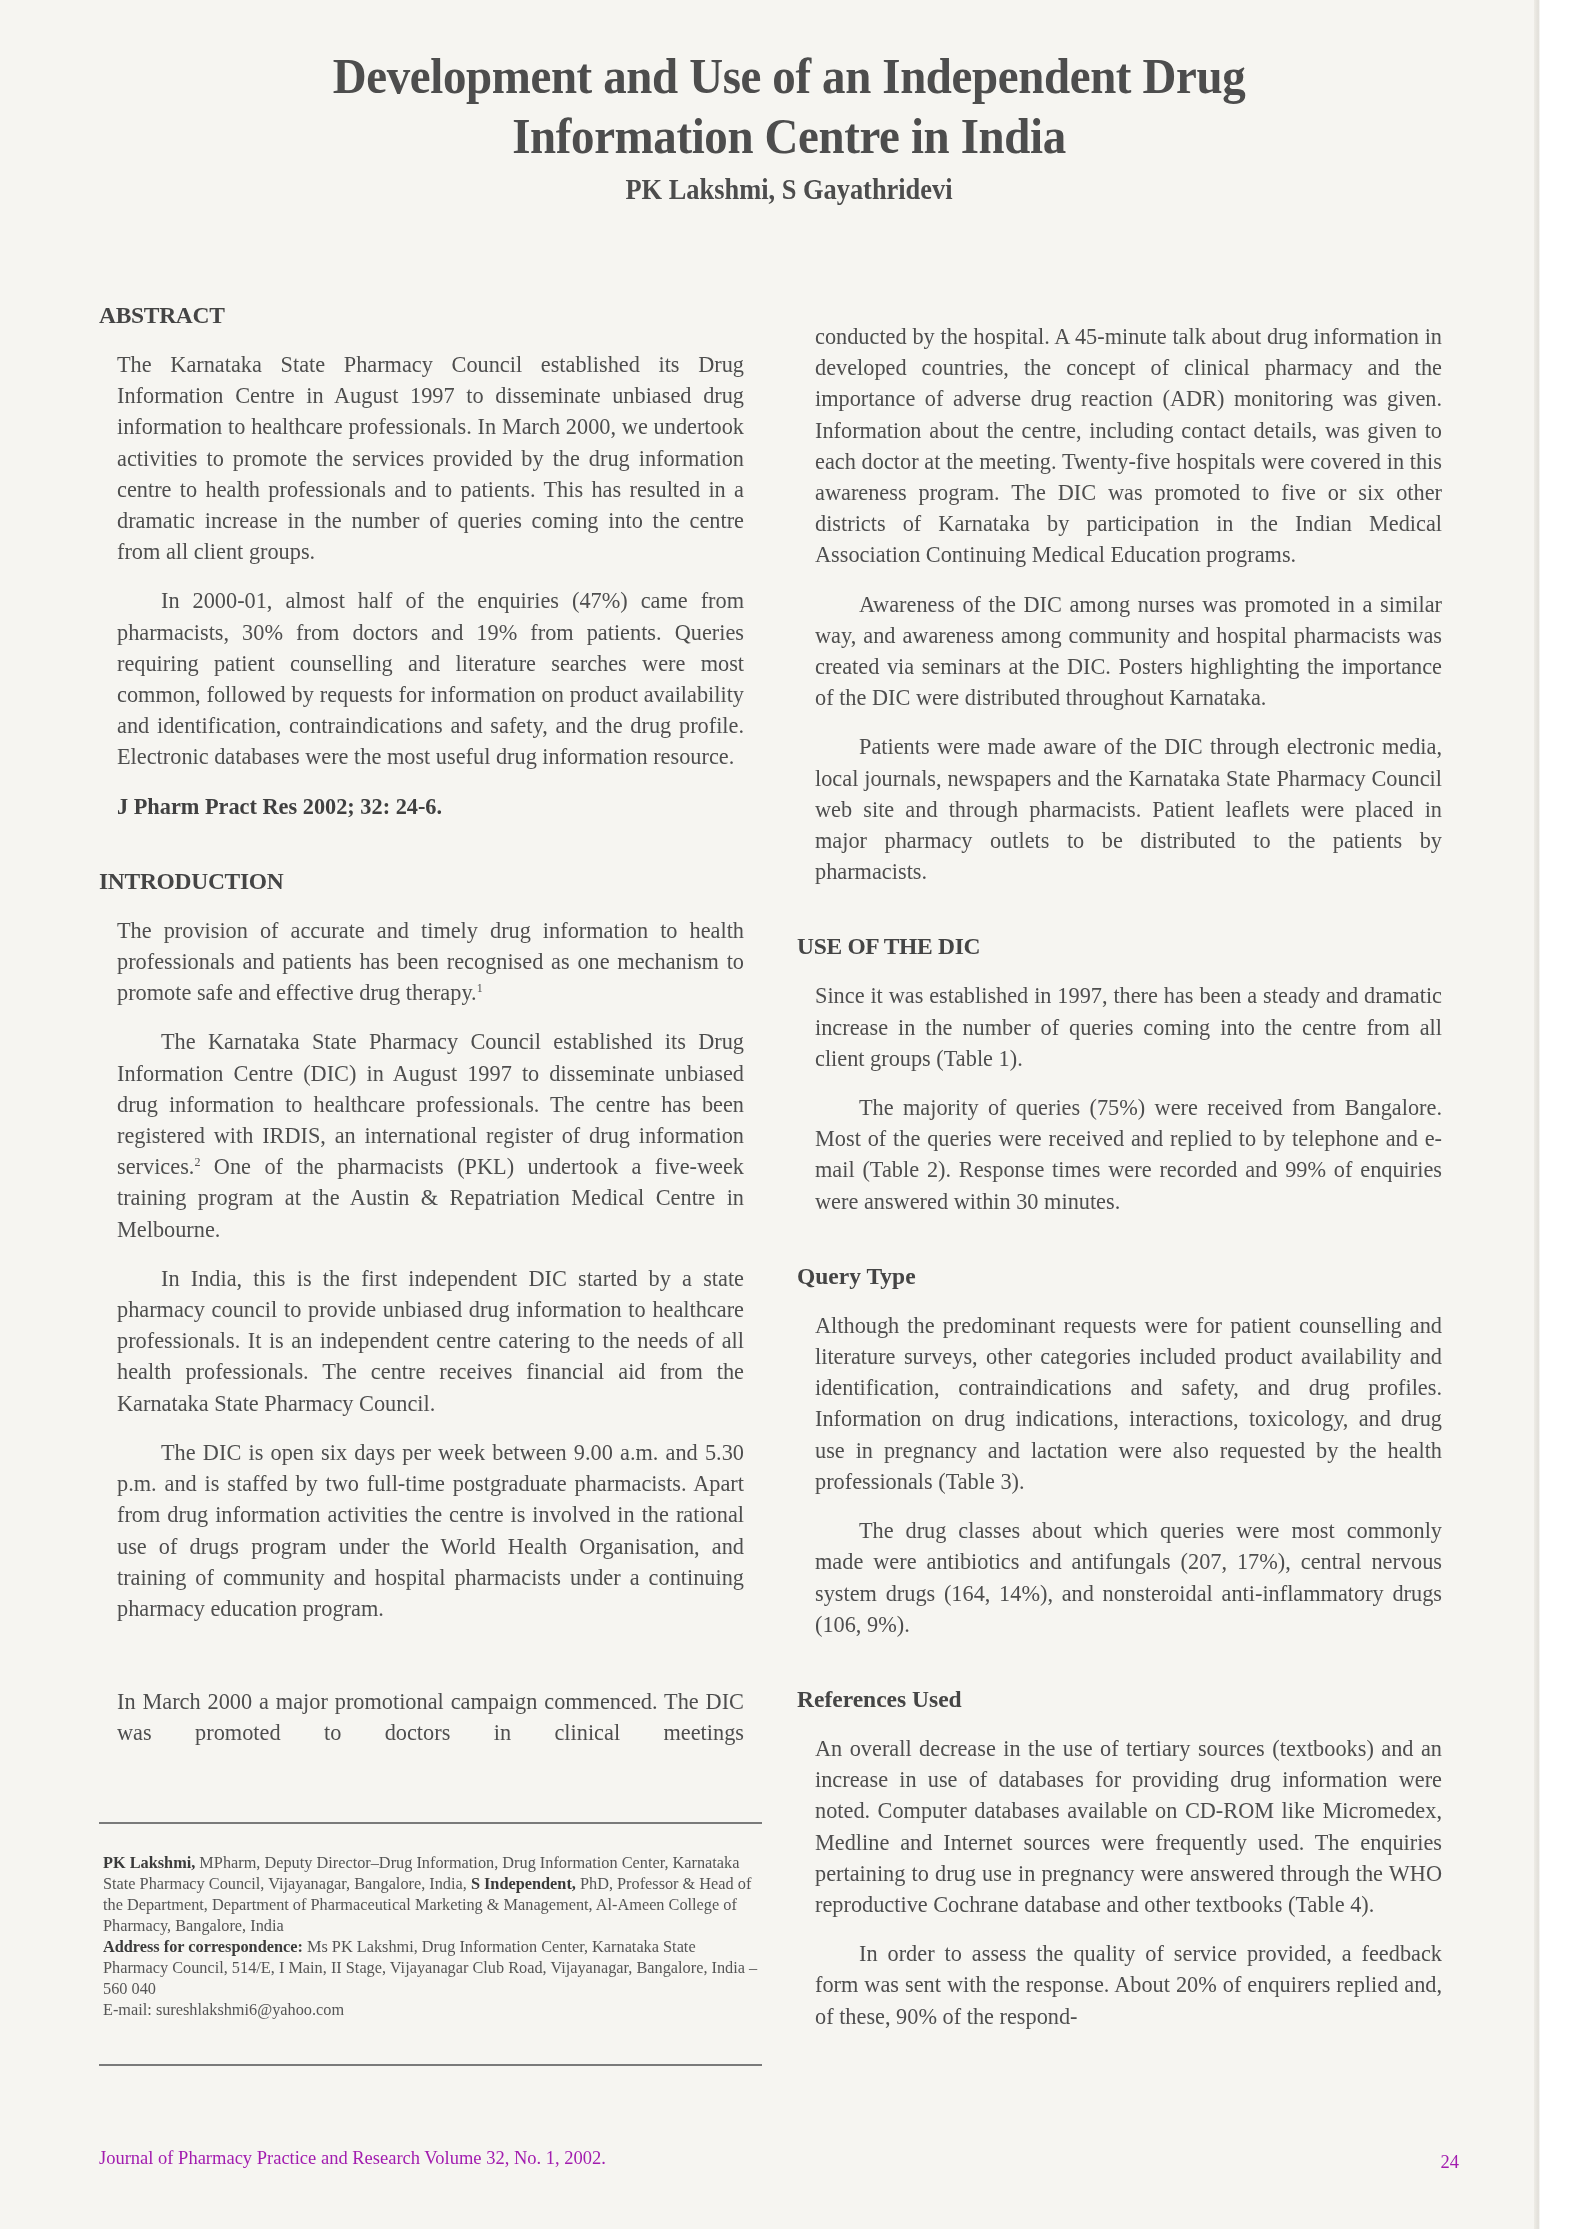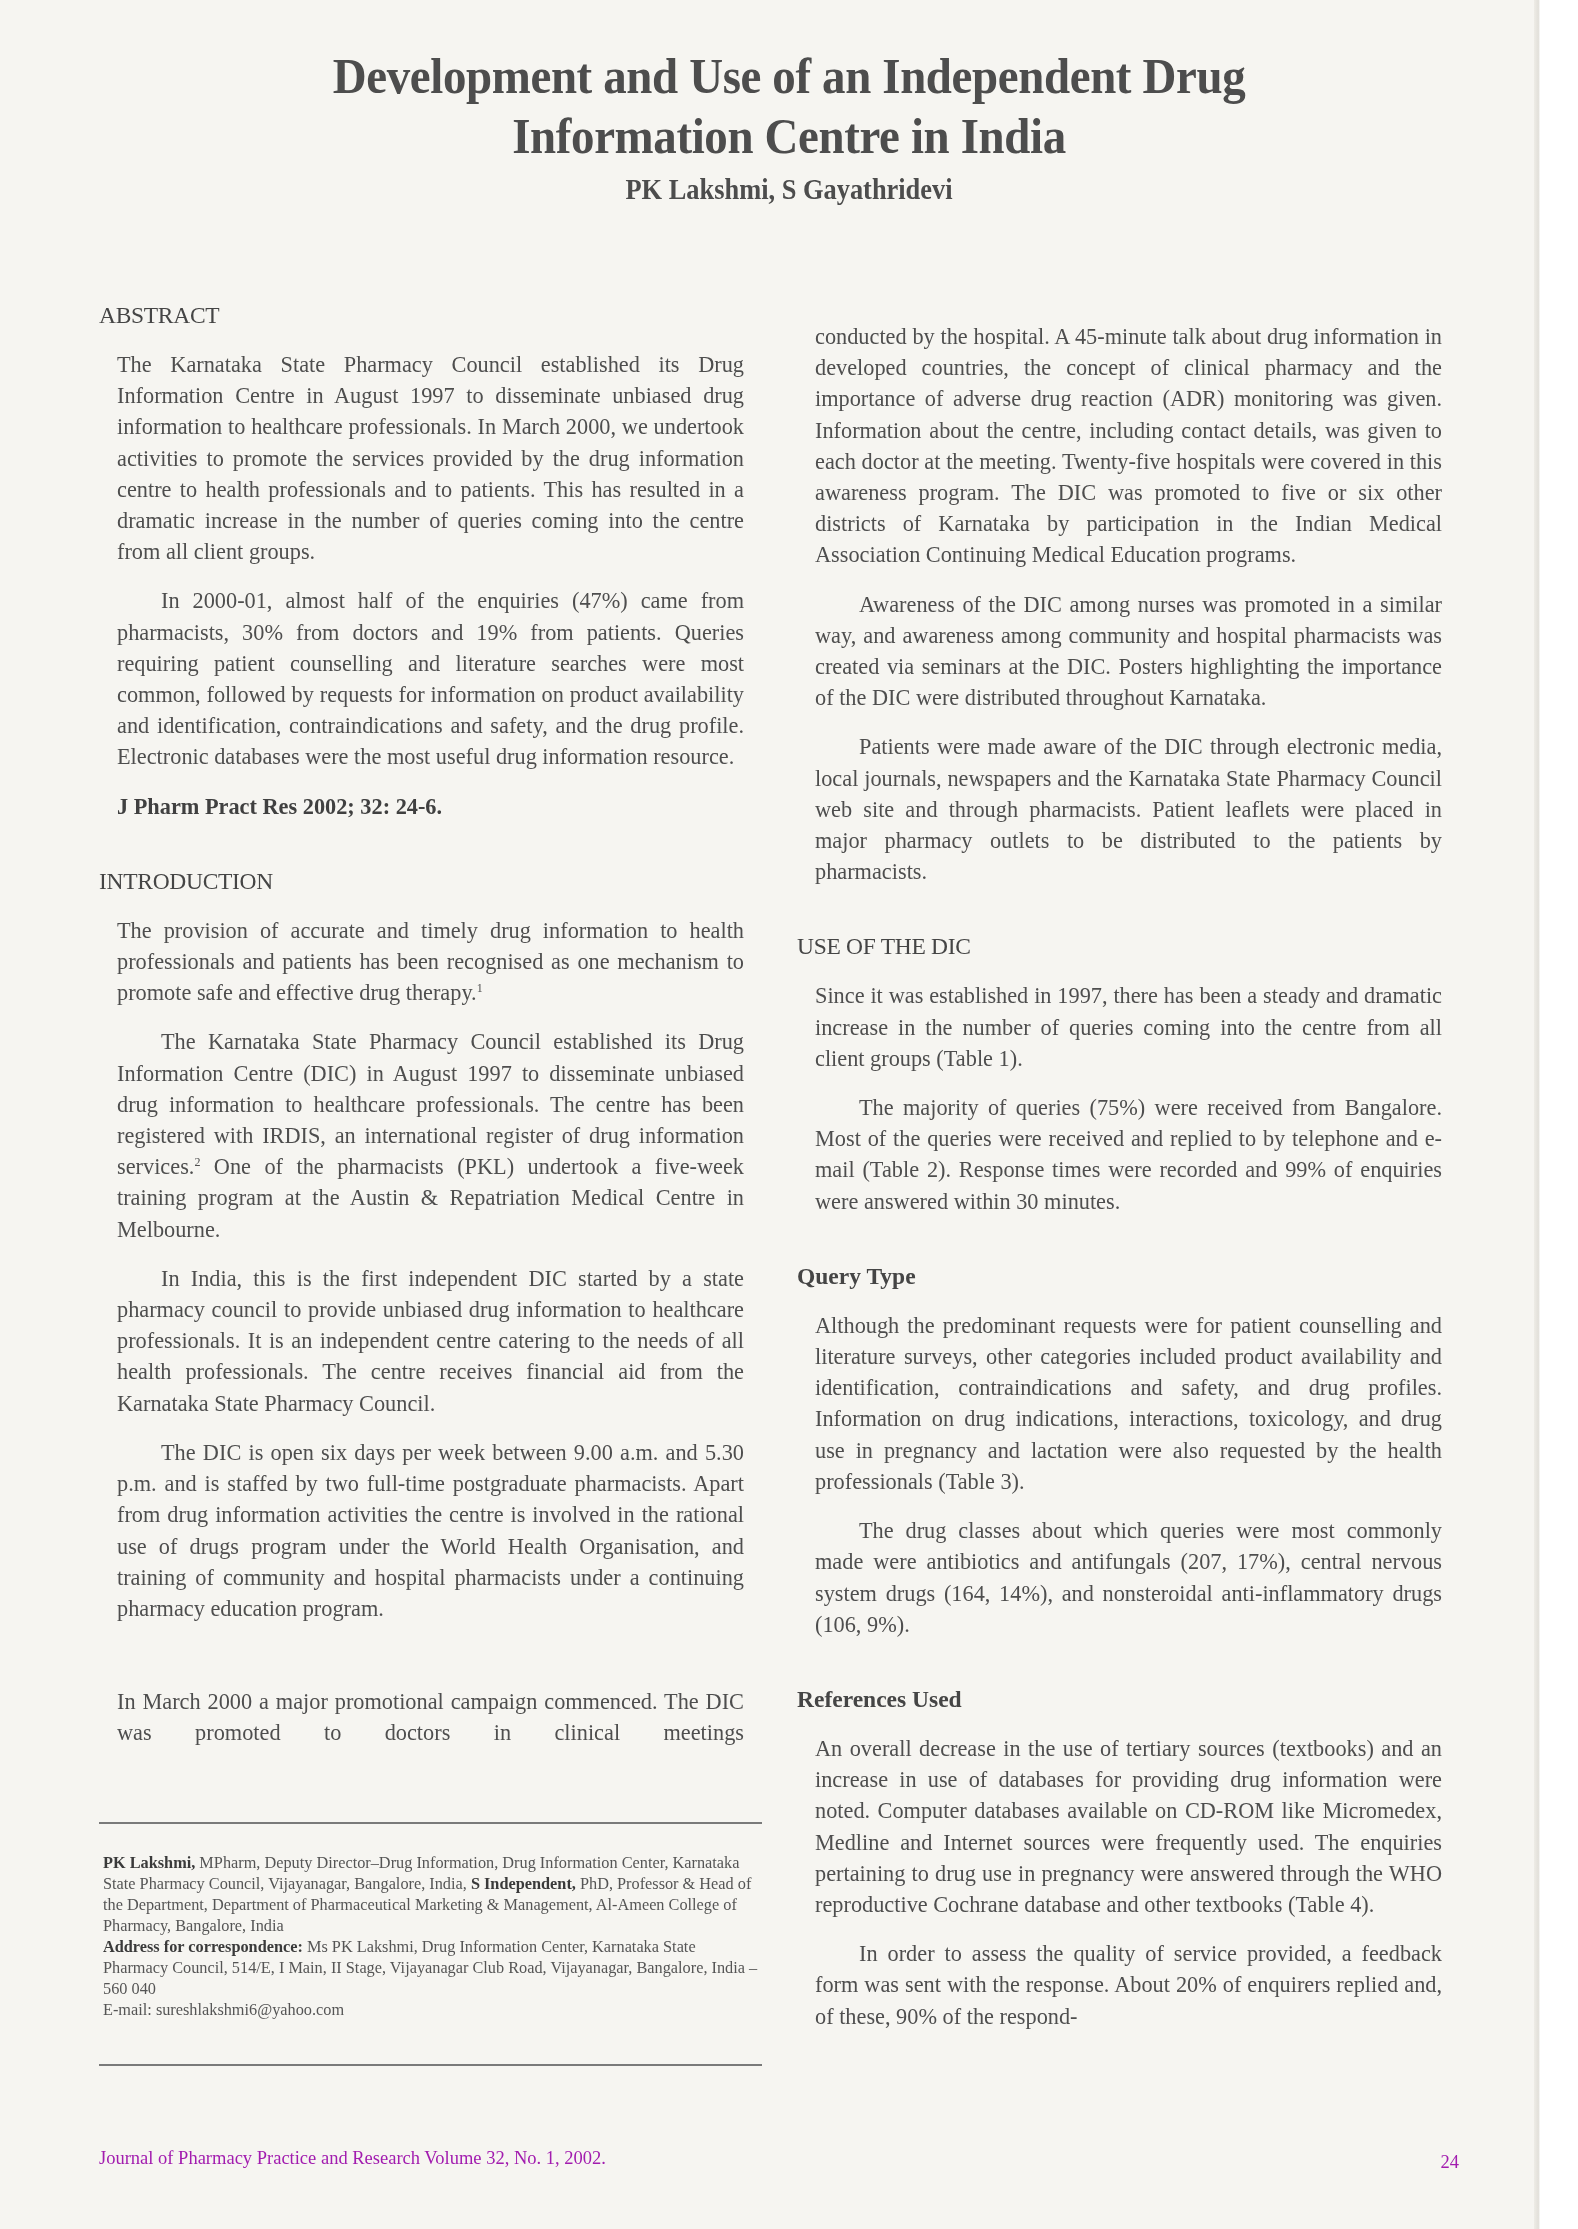--- a/index.html
+++ b/index.html
@@ -18,21 +18,21 @@
     font-size: 51px; font-weight: bold; color: #4d4d4d; line-height: 60px;
     margin: 0; letter-spacing: -0.4px; transform: scaleX(0.92); transform-origin: center;
   }
   .authors {
     font-size: 30px; font-weight: bold; color: #4d4d4d; margin-top: 6px;
     transform: scaleX(0.88); transform-origin: center;
   }
   .col { position: absolute; top: 300px; font-size: 22.3px; line-height: 31.2px; text-align: justify; color: #4e4e4e; }
   .col-left { left: 99px; width: 663px; }
   .col-right { left: 797px; width: 663px; top: 303px; }
-  .h-sec { font-size: 23.5px; font-weight: normal; color: #454545; margin: 0; line-height: 31px; letter-spacing: -0.3px; }
+  .h-sec { font-size: 23.5px; font-weight: bold; color: #454545; margin: 0; line-height: 31px; letter-spacing: -0.3px; }
   .h-sub { font-size: 23.5px; font-weight: bold; color: #454545; margin: 0; line-height: 31px; }
   p { margin: 18px; }
   .indent { text-indent: 44px; }
   .cite { font-weight: bold; color: #404040; }
   .gap-md { height: 26px; }
   sup { font-size: 12px; vertical-align: super; line-height: 0; }
   .footnote-rule { position: absolute; left: 99px; width: 663px; height: 2px; background: #7a7a7a; }
   .footnote {
     position: absolute; left: 103px; top: 1852px; width: 660px;
     font-size: 16.3px; line-height: 21px; color: #555;

